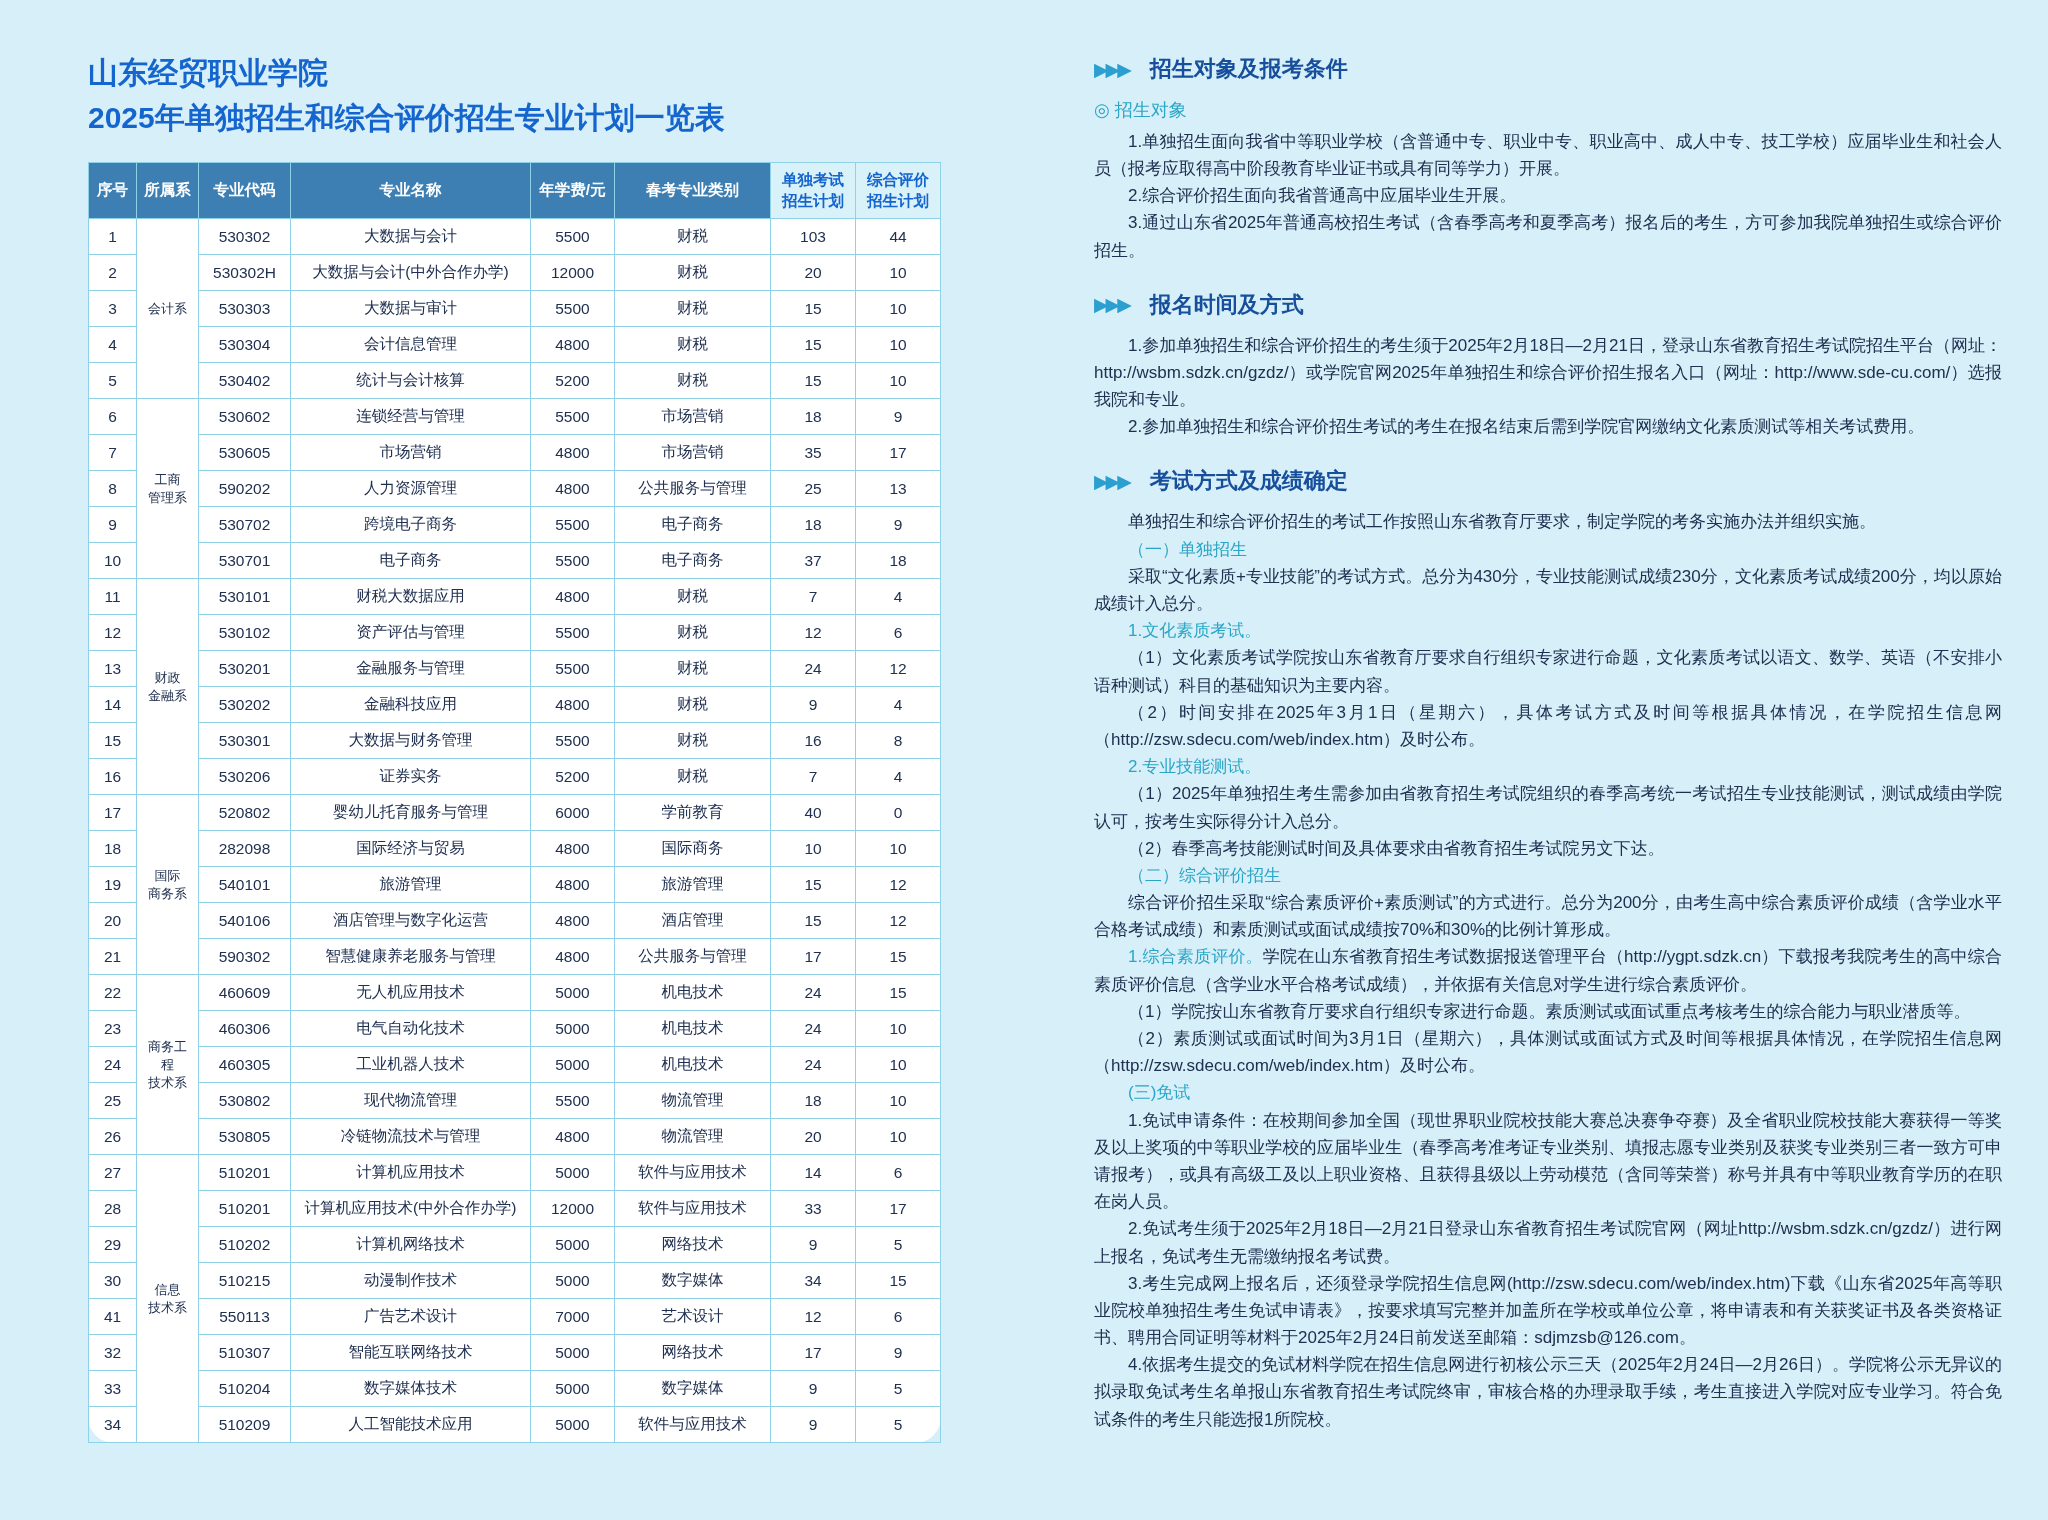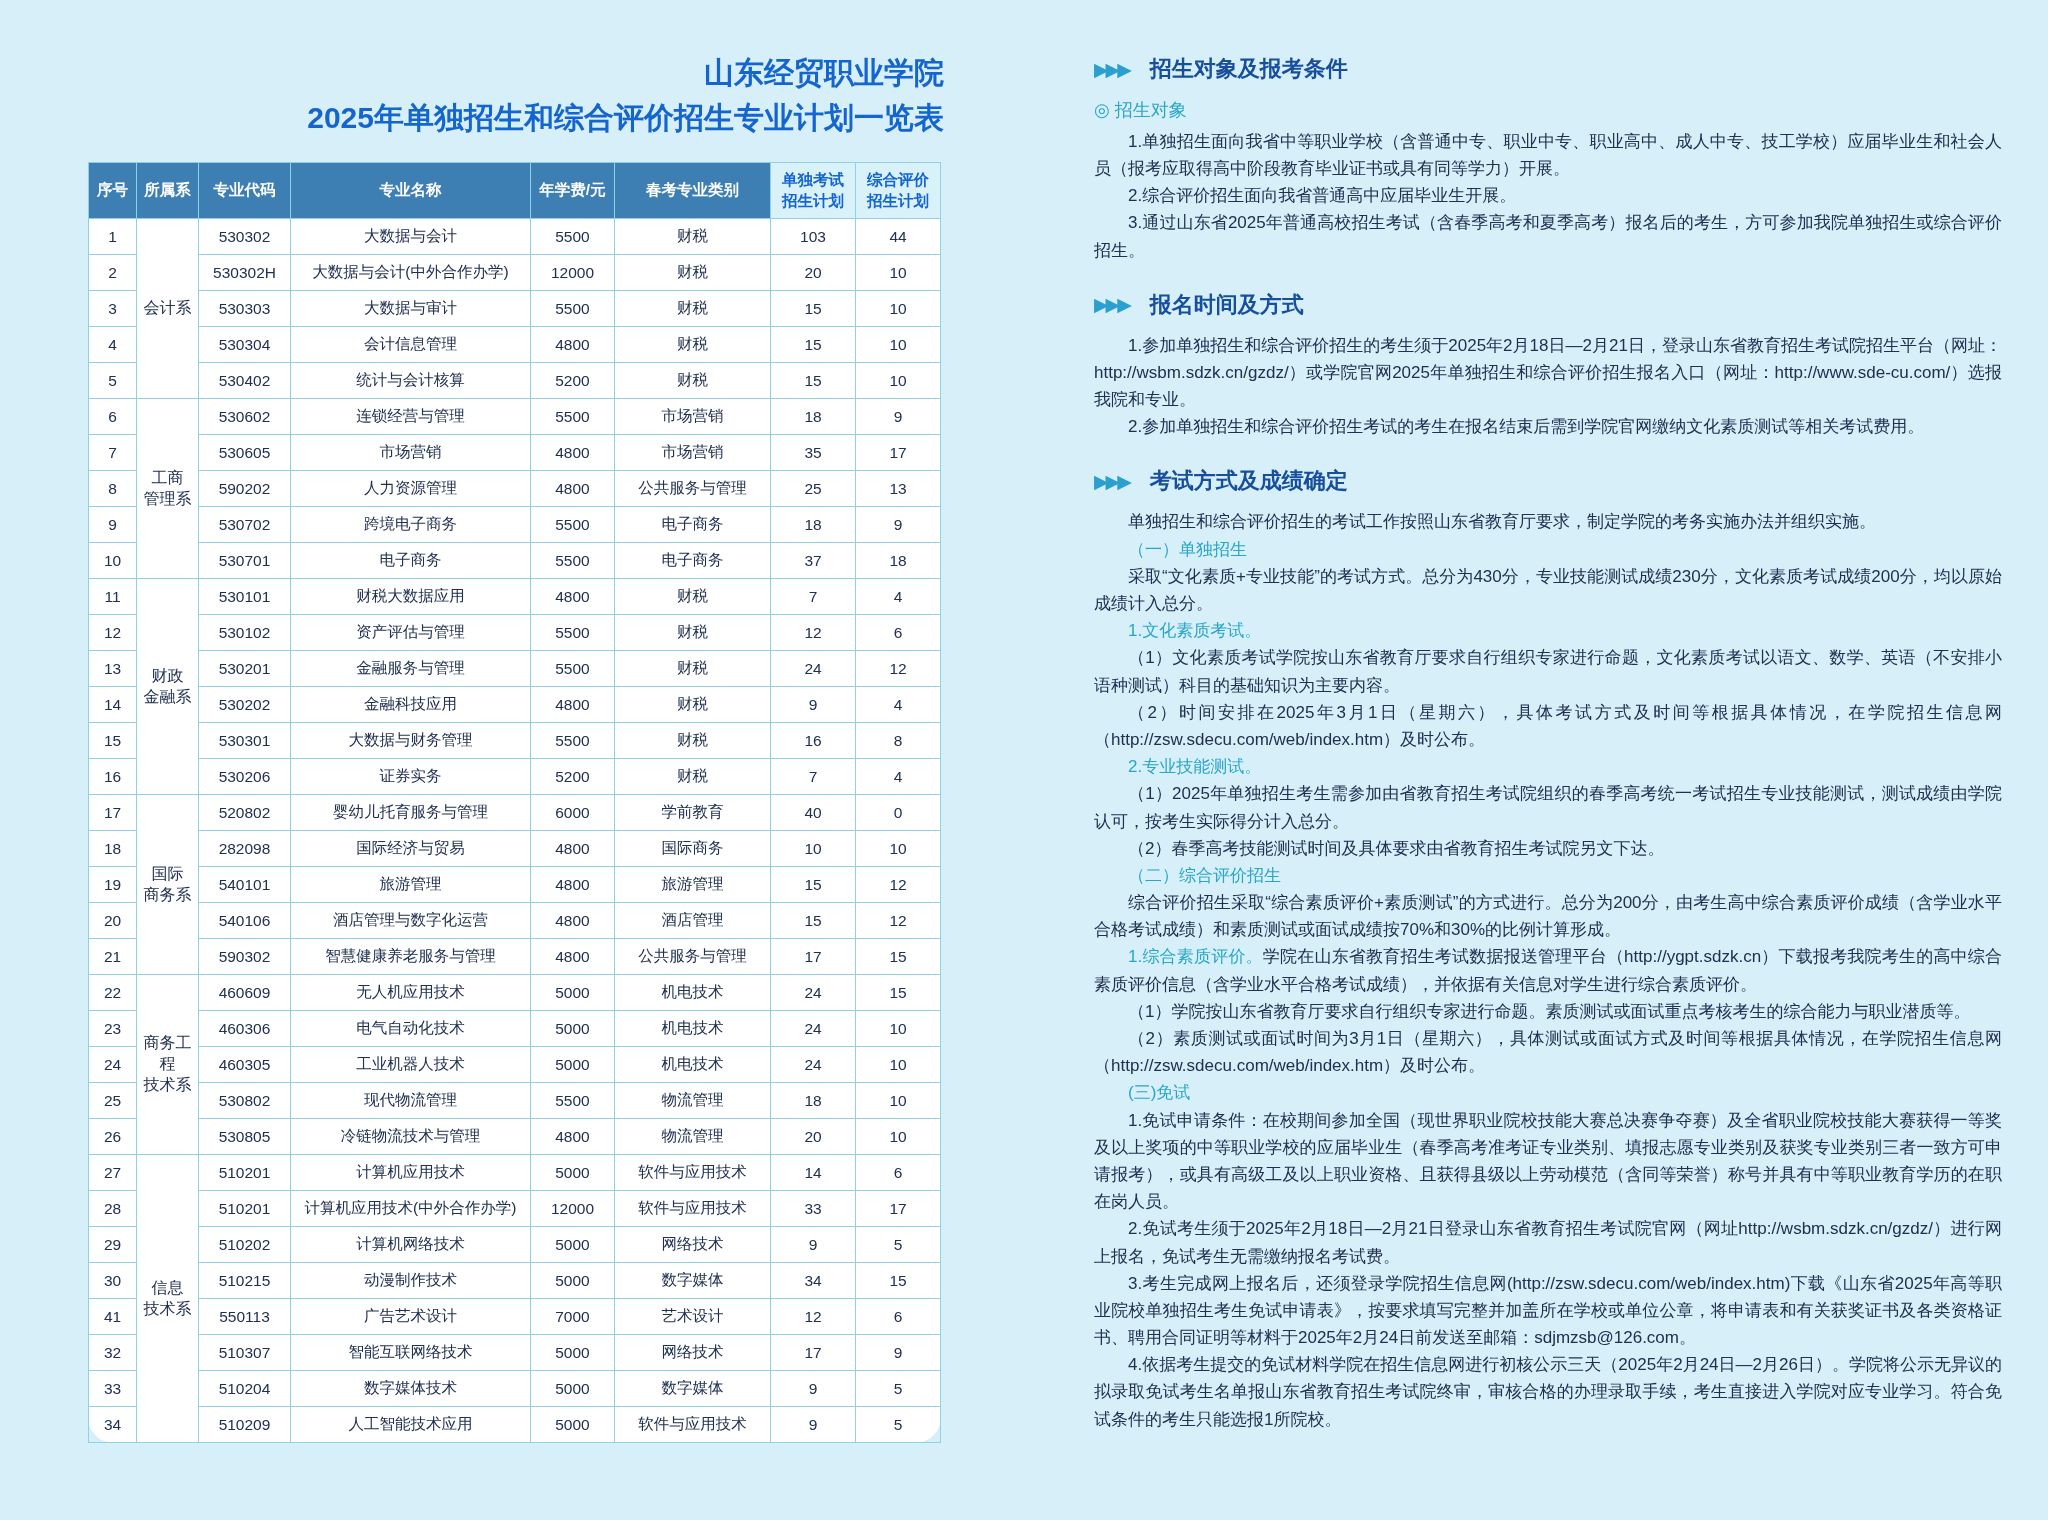--- a/index.html
+++ b/index.html
@@ -8,36 +8,36 @@
     background: var(--page-bg, #d7eff8);
     font-family: "Liberation Sans", "DejaVu Sans", sans-serif;
     color: var(--body-text, #203050);
     overflow:hidden;
   }
   .page{ display:flex; padding:50px 46px 28px 88px; }
 
   
   .left-pane{ width:856px; flex:0 0 auto; }
   .title{
-    text-align:right; color:var(--title-blue,#1565cf);
+    text-align:left; color:var(--title-blue,#1565cf);
     font-size:30px; font-weight:bold; line-height:1.5; margin-bottom:22px;
   }
   table.plan-table{ border-collapse:collapse; table-layout:fixed; width:852px; background:#ffffff;border-radius:26px; }
   th,td{
     border:1px solid var(--table-border,#8fd2e8);
     text-align:center; vertical-align:middle; white-space:pre-line;
     overflow:hidden;
   }
   th{
     background:var(--header-bg,#3d7fb2); color:#ffffff;
     font-size:15.5px; font-weight:bold; height:56px; padding:2px 3px;
   }
   th.plan-head{ background:var(--plan-head-bg,#d9f1f9); color:var(--title-blue,#1565cf); }
   td{ font-size:15.5px; height:36px; padding:1px 5px; color:var(--body-text,#203050); }
-  td.dept{ font-size:16px; }
+  td.dept{ font-size:13px; }
   .c1{width:48px}.c2{width:62px}.c3{width:92px}.c4{width:240px}
   .c5{width:84px}.c6{width:156px}.c7{width:85px}.c8{width:85px}
 
   
   .right-pane{ width:912px; margin-left:150px; }
   .sec-head{ display:flex; align-items:center; gap:10px; margin:26px 0 12px 0; }
   .sec-head.first{ margin-top:4px; }
   .arrows{
     color:var(--arrow-color,#2b9fd0); font-size:19px; letter-spacing:-3px;
     line-height:1; padding-right:4px;

